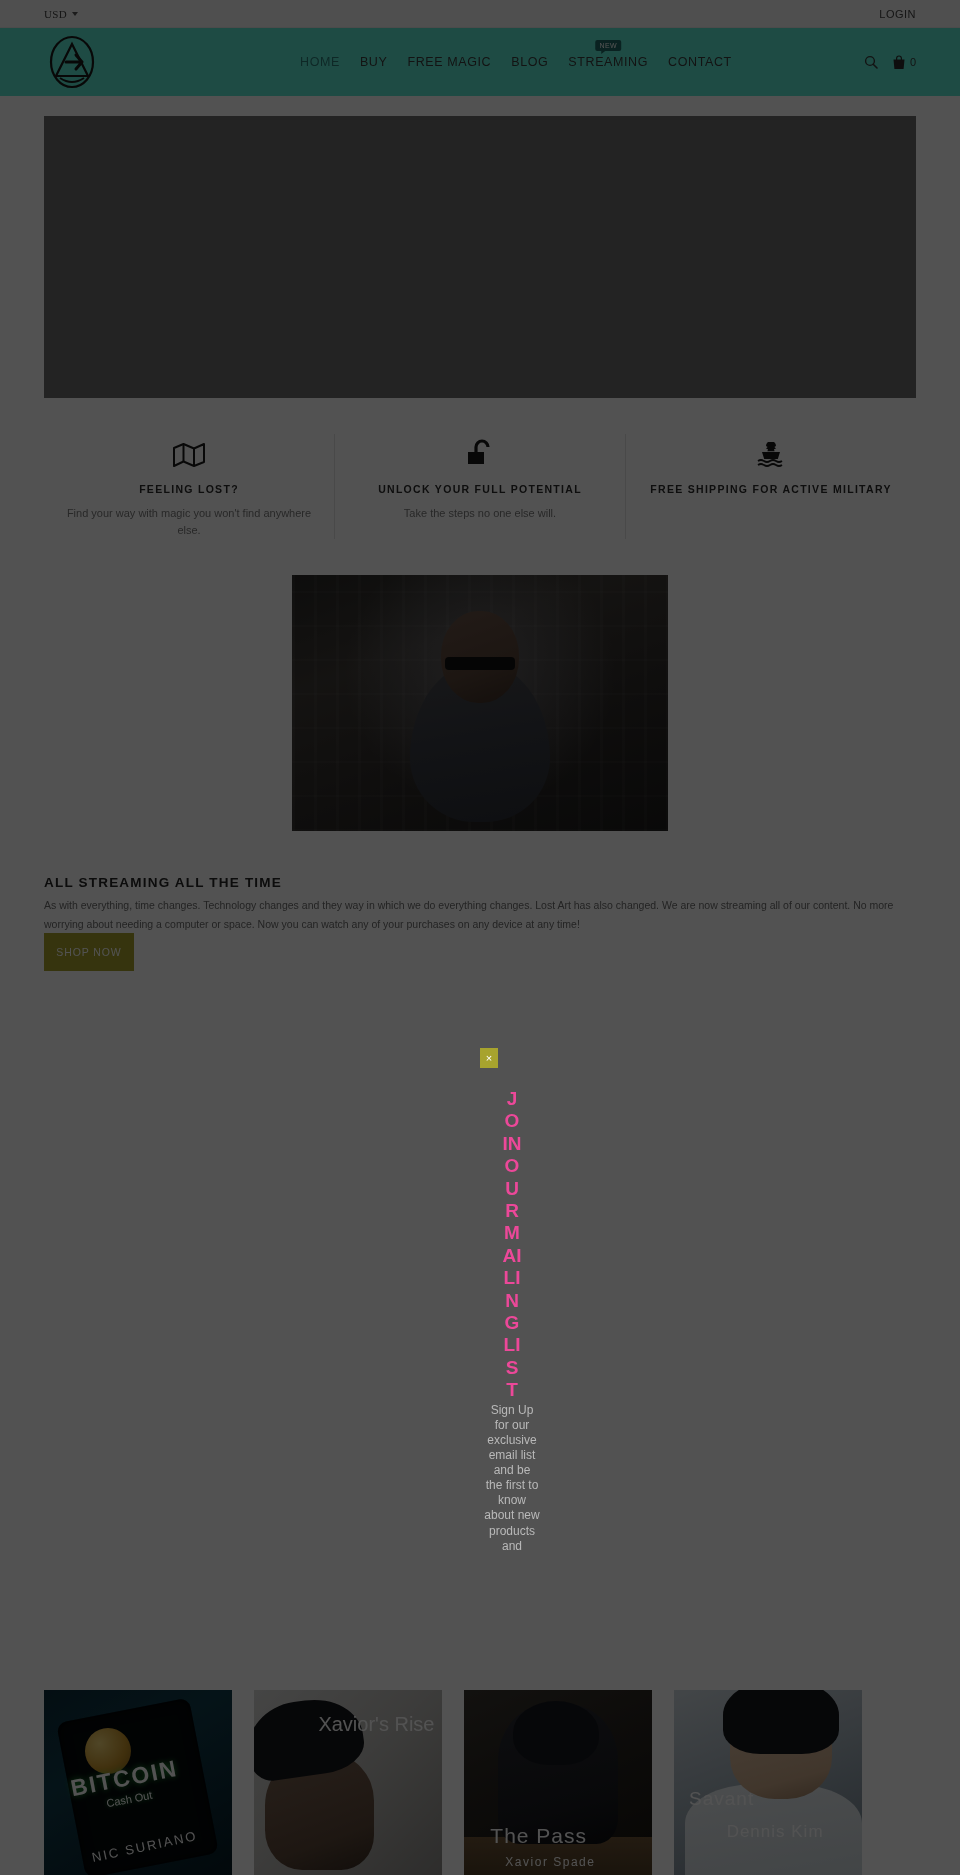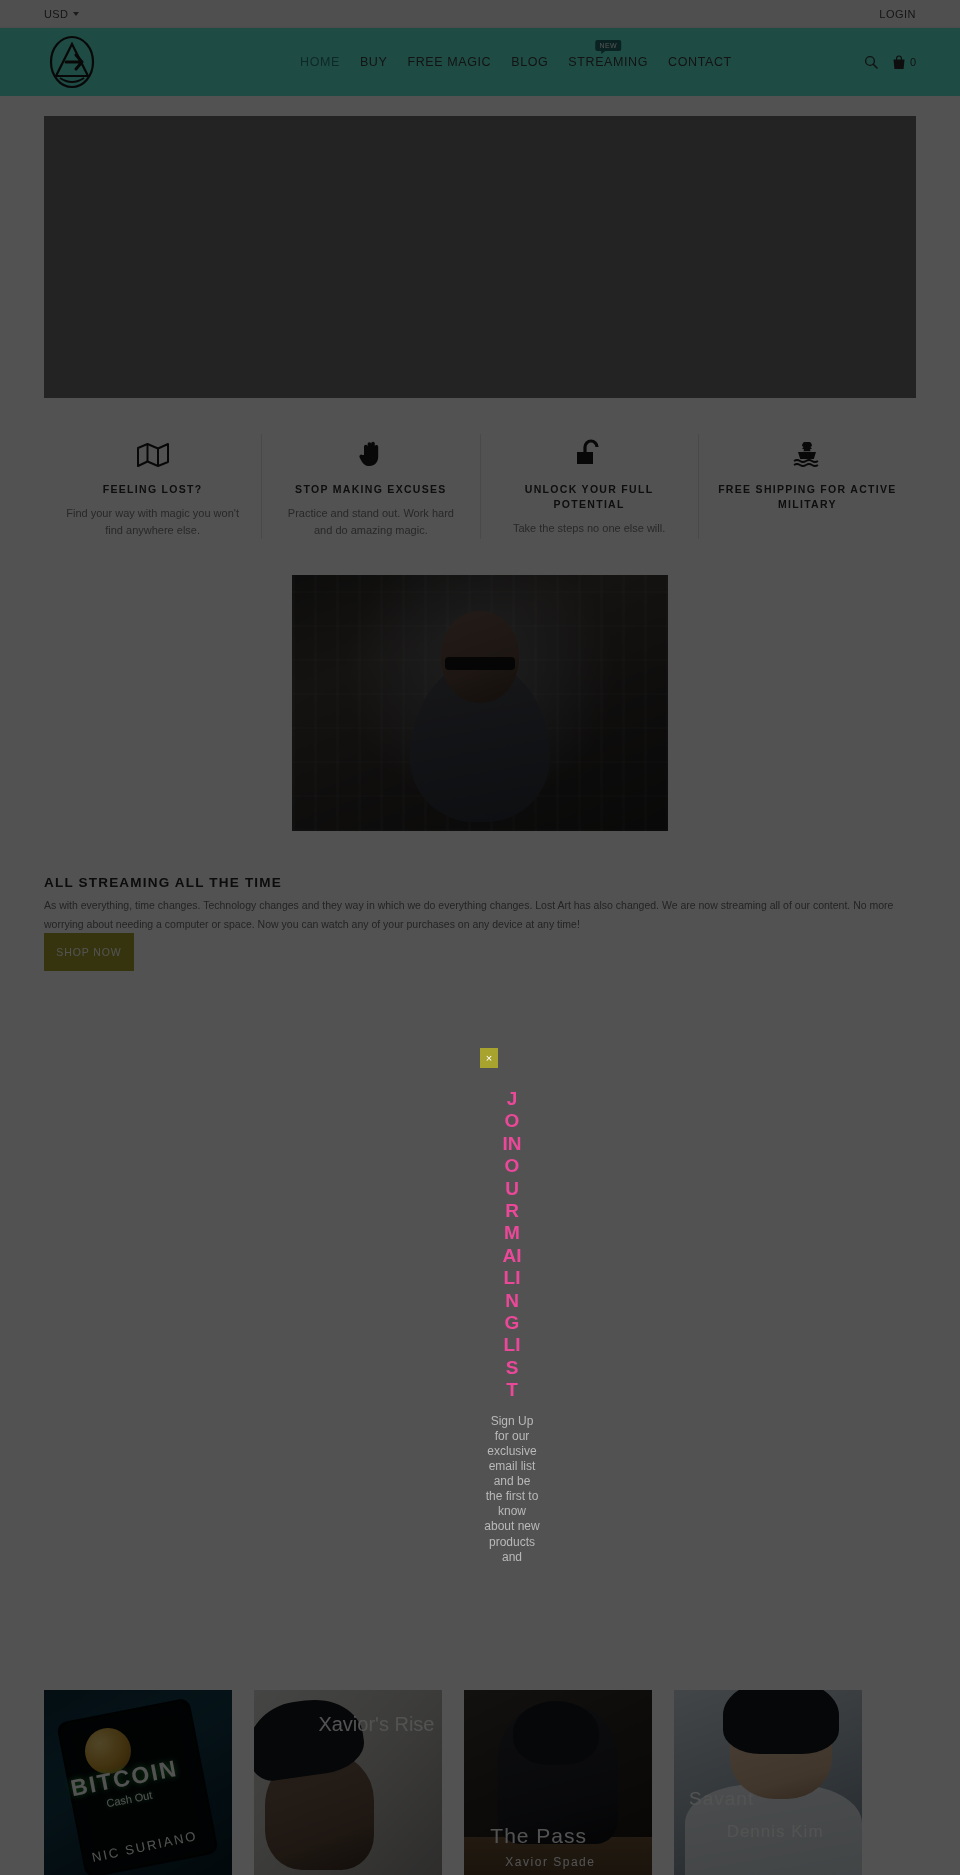--- a/index.html
+++ b/index.html
@@ -19,21 +19,21 @@
     z-index: 50;
     pointer-events: none;
   }
 
   
   .topbar {
     height: 28px; background:#f5f5f5; border-bottom:1px solid #e8e8e8;
     display:flex; align-items:center; justify-content:space-between;
     padding: 0 44px;
   }
-  .topbar .currency { font-size: 11px; color:#444; letter-spacing:.3px; display:flex; align-items:center; gap:5px; }
+  .topbar .currency { font-size: 11px; color:#444; letter-spacing:.3px; display:flex; align-items:center; gap:5px;font-family:Liberation Serif, serif; }
   .caret { width:0;height:0;border-left:3.5px solid transparent;border-right:3.5px solid transparent;border-top:4px solid #555; display:inline-block; }
   .topbar .login { font-size: 11px; color:#444; letter-spacing:.5px; }
 
   
   .header {
     height: 68px; background:#5eead4;
     display:flex; align-items:center; padding: 0 44px;
     position:relative;
   }
   .logo { width: 56px; height: 56px; }
@@ -227,21 +227,21 @@
     width: 18px; height: 20px;
     background:#a7a32e; color:#fff; border:none;
     font-size: 11px; line-height: 20px; text-align:center; cursor:pointer;
   }
   .popup-heading {
     font-size: 19px; font-weight:bold; letter-spacing:0; color:#ec4899;
     line-height: 1.18; text-align:center; word-break: break-all;
     text-transform:uppercase; max-width: 20px;
   }
   .popup-body {
-    margin-top: 12px; font-size: 12px; color:#b9b9b9; line-height:1.26;
+    margin-top: 1px; font-size: 12px; color:#b9b9b9; line-height:1.26;
     text-align:center; max-width: 56px; word-break: break-word;
   }
 </style>
 </head>
 <body>
 
 <div id="page">
 
   <div class="topbar">
     <div class="currency">
@@ -309,29 +309,20 @@
         <svg width="32" height="26" viewBox="0 0 32 26">
           <path d="M1 6 L10.5 2 L21 6.5 L31 2 L31 20 L21 24 L10.5 19.5 L1 24 Z" fill="none" stroke="#1b1b1b" stroke-width="2" stroke-linejoin="round"></path>
           <line x1="10.5" y1="2" x2="10.5" y2="19.5" stroke="#1b1b1b" stroke-width="2"></line>
           <line x1="21" y1="6.5" x2="21" y2="24" stroke="#1b1b1b" stroke-width="2"></line>
         </svg>
       </div>
       <h4>FEELING LOST?</h4>
       <p>Find your way with magic you won't find anywhere else.</p>
     </div>
 
-    <div class="feature">
-      <div class="ficon">
-        <svg width="26" height="30" viewBox="0 0 26 30">
-          <path d="M6 17 V8.5 a1.8 1.8 0 0 1 3.6 0 V6 a1.8 1.8 0 0 1 3.6 0 V5.5 a1.8 1.8 0 0 1 3.6 0 V8 a1.8 1.8 0 0 1 3.4 .8 V19 c0 5-3.6 9-8.6 9 -4.4 0-6.6-2.4-8.4-5.6 L1.6 19.4 a1.9 1.9 0 0 1 2.8-2.4 Z" fill="#1b1b1b"></path>
-        </svg>
-      </div>
-      <h4>STOP MAKING EXCUSES</h4>
-      <p>Practice and stand out. Work hard and do amazing magic.</p>
-    </div>
 
     <div class="feature">
       <div class="ficon">
         <svg width="30" height="30" viewBox="0 0 30 30">
           <path d="M11 14 V9 a6 6 0 0 1 12 0" fill="none" stroke="#1b1b1b" stroke-width="3.2"></path>
           <rect x="3" y="14" width="16" height="12" fill="#1b1b1b"></rect>
         </svg>
       </div>
       <h4>UNLOCK YOUR FULL POTENTIAL</h4>
       <p>Take the steps no one else will.</p>

